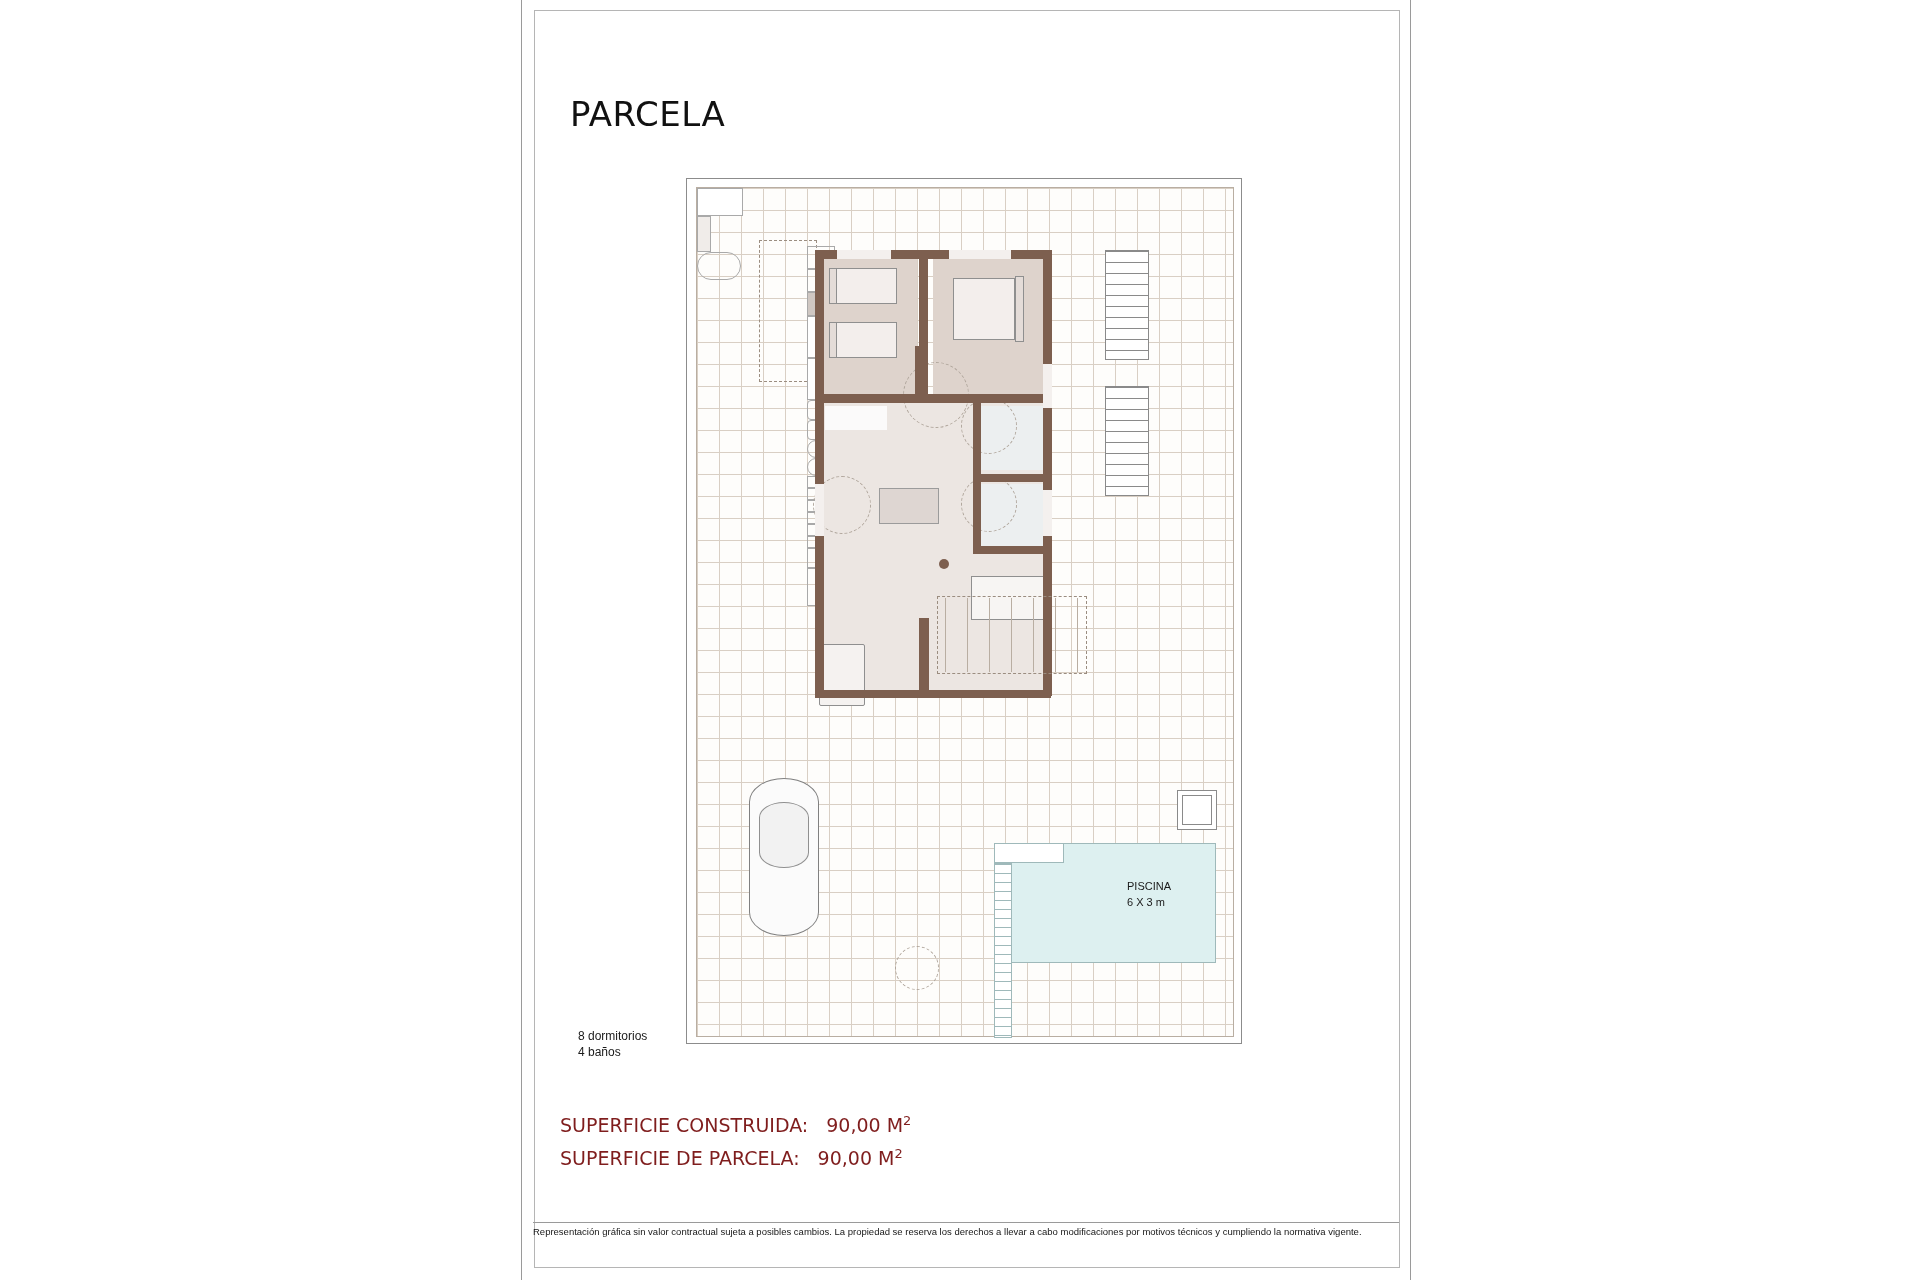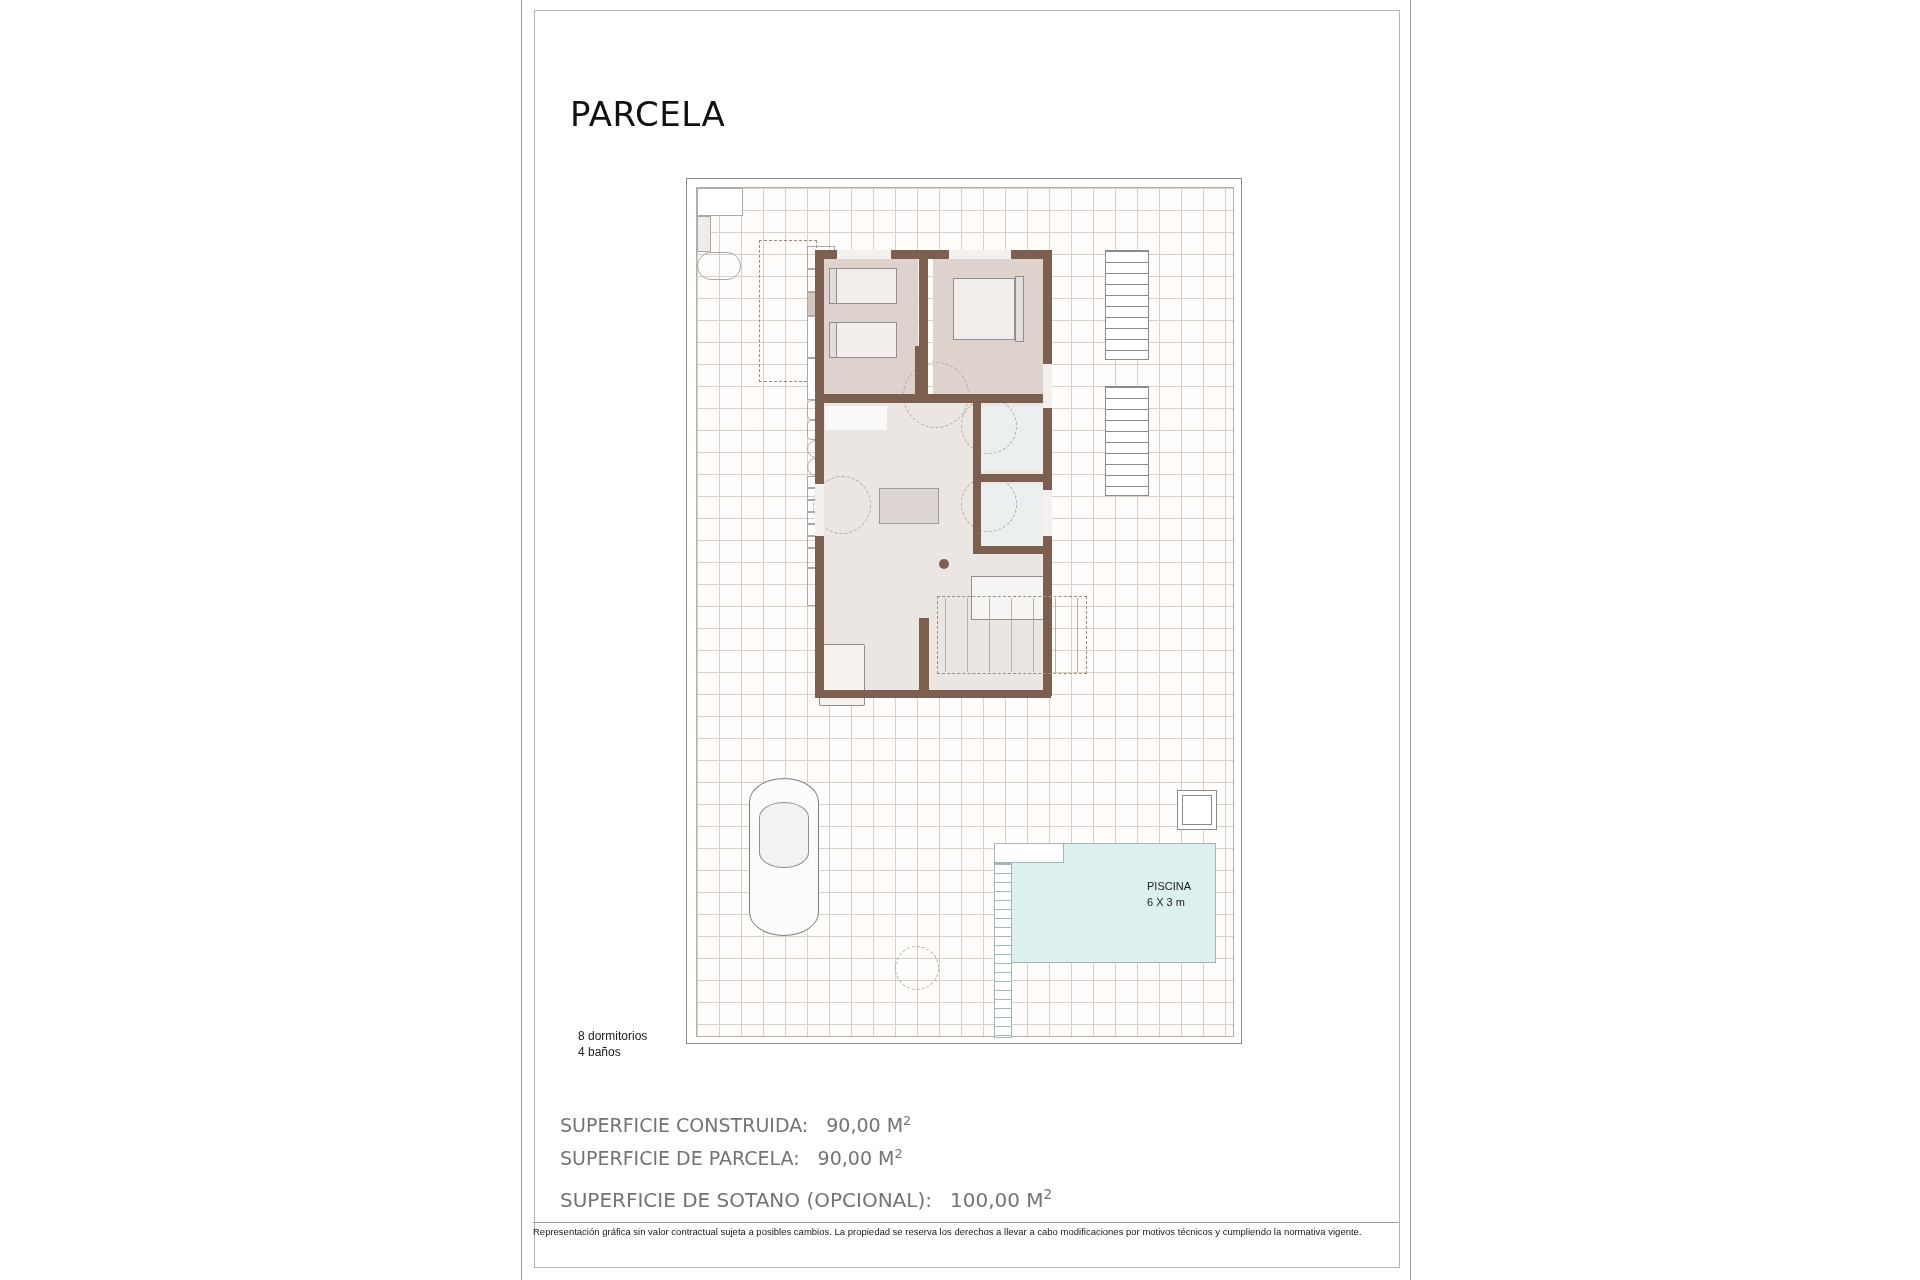--- a/index.html
+++ b/index.html
@@ -150,21 +150,21 @@
     top: 1028px;
     font-size: 12px;
     color: #1a1a1a;
     line-height: 16px;
     font-family: "Liberation Sans", sans-serif;
   }
 
   
   .surf {
     position: absolute;
-    color: #737373;
+    color: #7f1d1d;
     font-family: "DejaVu Sans", sans-serif;
     white-space: nowrap;
   }
   .surf1 { left: 560px; top: 1113px; font-size: 19px; }
   .surf2 { left: 560px; top: 1146px; font-size: 19px; }
   .surf3 { left: 560px; top: 1186px; font-size: 20px; }
   .surf .val { margin-left: 18px; }
   sup { font-size: 0.68em; vertical-align: super; }
 
   .disclaimer {
@@ -354,39 +354,36 @@
 
       <div class="car" style="left:52px;top:590px;width:70px;height:158px;"></div>
       <div class="car-in" style="left:62px;top:614px;width:50px;height:66px;"></div>
       <div class="thin-l" style="left:66px;top:690px;width:42px;height:26px;border-radius:18px;"></div>
 
       <div class="arc" style="left:198px;top:758px;width:44px;height:44px;"></div>
 
       <div class="pool"></div>
       <div class="pool-step" style="left:297px;top:655px;width:70px;height:20px;"></div>
       <div class="pool-step" style="left:297px;top:675px;width:18px;height:175px;background:#ffffff;background-image:repeating-linear-gradient(to bottom,#9fb9ba 0 1px,transparent 1px 9px);"></div>
-      <div class="pool-label" style="left:450px;top:690px;">
+      <div class="pool-label" style="left:430px;top:690px;">
         <span>PISCINA</span><br>
         <span>6 X 3 m</span>
       </div>
 
     </div>
   </div>
 
   <div class="notes">
     <div>8 dormitorios</div>
     <div>4 baños</div>
   </div>
 
   <div class="surf surf1">
     <span>SUPERFICIE CONSTRUIDA:</span><span class="val">90,00 M</span><sup>2</sup>
   </div>
   <div class="surf surf2">
     <span>SUPERFICIE DE PARCELA:</span><span class="val">90,00 M</span><sup>2</sup>
   </div>
-  <div class="surf surf3">
-    <span>SUPERFICIE DE SOTANO (OPCIONAL):</span><span class="val">100,00 M</span><sup>2</sup>
-  </div>
 
   <div class="disclaimer-rule"></div>
   <div class="disclaimer">Representación gráfica sin valor contractual sujeta a posibles cambios. La propiedad se reserva los derechos a llevar a cabo modificaciones por motivos técnicos y cumpliendo la normativa vigente.</div>
 
 </div>
 
 </body></html>

